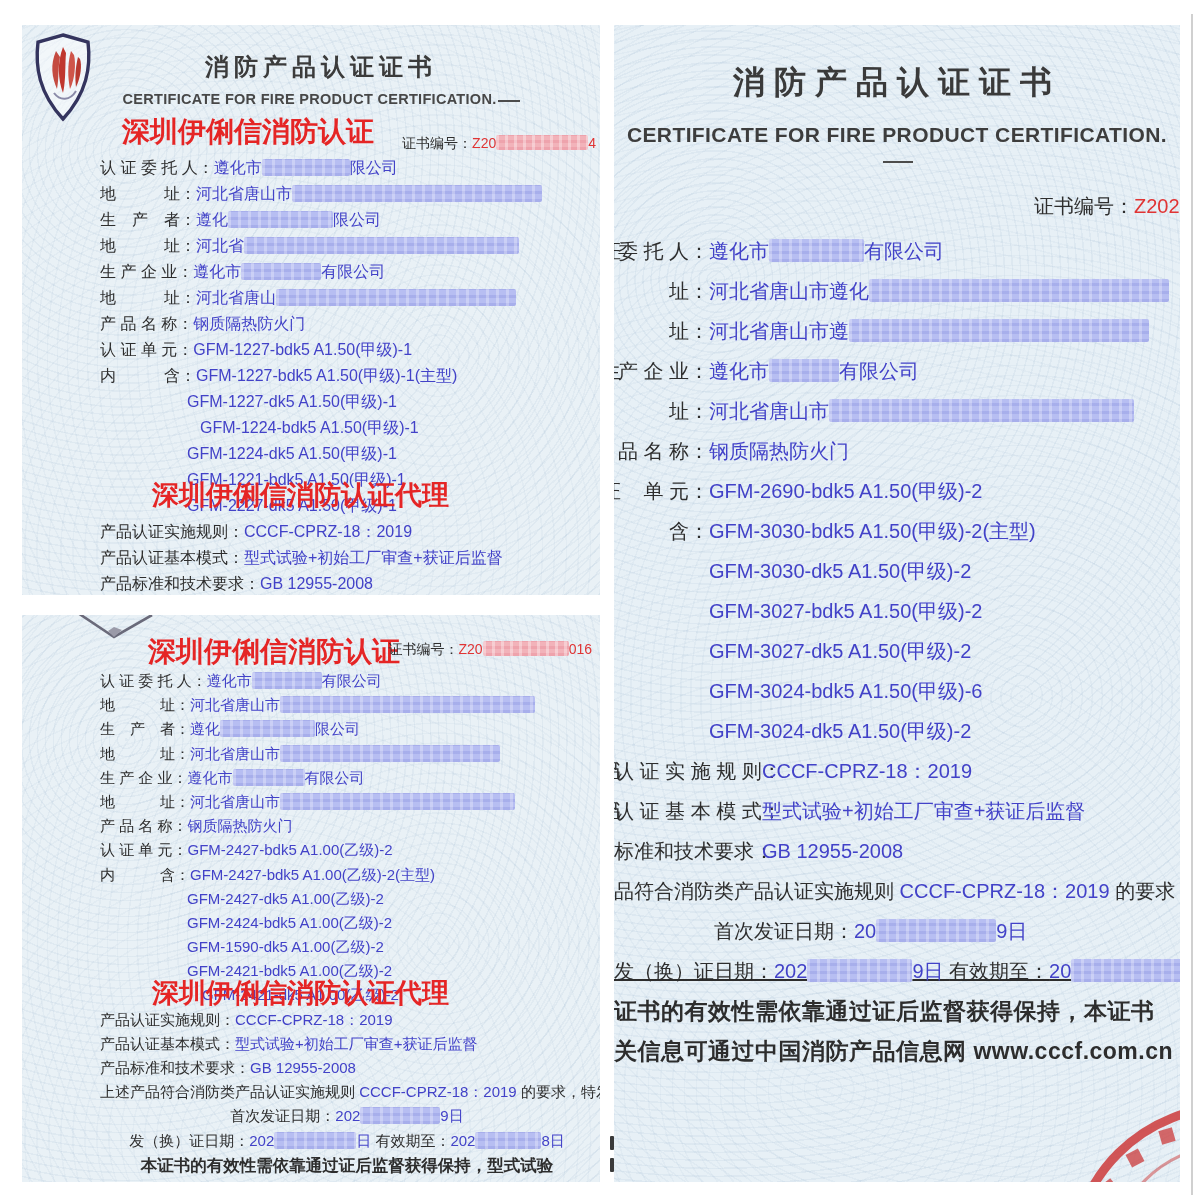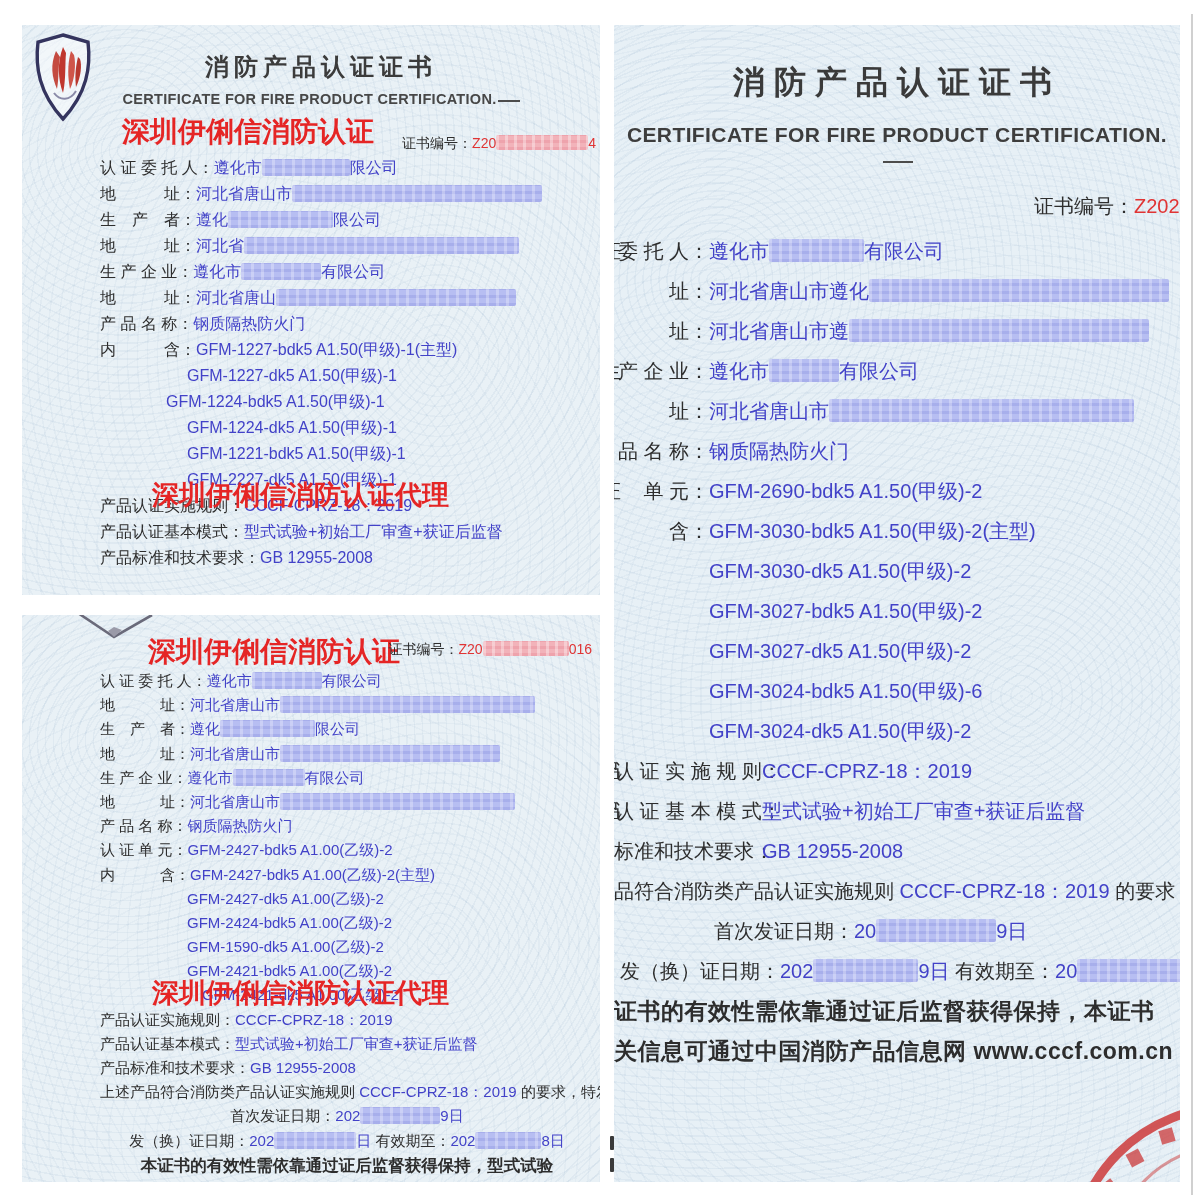--- a/index.html
+++ b/index.html
@@ -117,23 +117,24 @@
     <div class="wm wm-top">深圳伊俐信消防认证</div>
     <div class="certno"><span class="dk">证书编号：</span><span class="red">Z20</span><span class="mask mp" style="width: 92px;"></span><span class="red">4</span></div>
     <div class="fields">
         <div class="row"><span class="lbl">认 证 委 托 人：</span><span class="vl">遵化市</span><span class="mask mb" style="width: 88px;"></span><span class="vl">限公司</span></div>
         <div class="row"><span class="lbl">地　　　址：</span><span class="vl">河北省唐山市</span><span class="mask mb" style="width: 250px;"></span></div>
         <div class="row"><span class="lbl">生　产　者：</span><span class="vl">遵化</span><span class="mask mb" style="width: 105px;"></span><span class="vl">限公司</span></div>
         <div class="row"><span class="lbl">地　　　址：</span><span class="vl">河北省</span><span class="mask mb" style="width: 275px;"></span></div>
         <div class="row"><span class="lbl">生 产 企 业：</span><span class="vl">遵化市</span><span class="mask mb" style="width: 80px;"></span><span class="vl">有限公司</span></div>
         <div class="row"><span class="lbl">地　　　址：</span><span class="vl">河北省唐山</span><span class="mask mb" style="width: 240px;"></span></div>
         <div class="row"><span class="lbl">产 品 名 称：</span><span class="vl">钢质隔热防火门</span></div>
+        <div class="row"><span class="lbl">认 证 单 元：</span><span class="vl">GFM-1227-bdk5 A1.50(甲级)-1</span></div>
         <div class="row"><span class="lbl">内　　　含：</span><span class="vl">GFM-1227-bdk5 A1.50(甲级)-1(主型)</span></div>
         <div class="row" style="margin-left: 87px;"><span class="vl">GFM-1227-dk5 A1.50(甲级)-1</span></div>
-        <div class="row" style="margin-left: 66px;"><span class="vl">GFM-1224-bdk5 A1.50(甲级)-1</span></div>
+        <div class="row" style="margin-left: 100px;"><span class="vl">GFM-1224-bdk5 A1.50(甲级)-1</span></div>
         <div class="row" style="margin-left: 87px;"><span class="vl">GFM-1224-dk5 A1.50(甲级)-1</span></div>
         <div class="row" style="margin-left: 87px;"><span class="vl">GFM-1221-bdk5 A1.50(甲级)-1</span></div>
         <div class="row" style="margin-left: 87px;"><span class="vl">GFM-2227-dk5 A1.50(甲级)-1</span></div>
         <div class="row"><span class="lbl">产品认证实施规则：</span><span class="vl">CCCF-CPRZ-18：2019</span></div>
         <div class="row"><span class="lbl">产品认证基本模式：</span><span class="vl">型式试验+初始工厂审查+获证后监督</span></div>
         <div class="row"><span class="lbl">产品标准和技术要求：</span><span class="vl">GB 12955-2008</span></div>
       </div>
     <div class="wm wm-mid">深圳伊俐信消防认证代理</div>
   </section>
 
@@ -188,21 +189,21 @@
         <div class="row" style="margin-left: 95px;"><span class="vl">GFM-3030-dk5 A1.50(甲级)-2</span></div>
         <div class="row" style="margin-left: 95px;"><span class="vl">GFM-3027-bdk5 A1.50(甲级)-2</span></div>
         <div class="row" style="margin-left: 95px;"><span class="vl">GFM-3027-dk5 A1.50(甲级)-2</span></div>
         <div class="row" style="margin-left: 95px;"><span class="vl">GFM-3024-bdk5 A1.50(甲级)-6</span></div>
         <div class="row" style="margin-left: 95px;"><span class="vl">GFM-3024-dk5 A1.50(甲级)-2</span></div>
         <div class="row"><span class="cut"><span>品</span></span><span class="lbl" style="width: 148px;">认 证 实 施 规 则：</span><span class="vl">CCCF-CPRZ-18：2019</span></div>
         <div class="row"><span class="cut"><span>品</span></span><span class="lbl" style="width: 148px;">认 证 基 本 模 式：</span><span class="vl">型式试验+初始工厂审查+获证后监督</span></div>
         <div class="row"><span class="lbl" style="width: 148px;">标准和技术要求：</span><span class="vl">GB 12955-2008</span></div>
         <div class="row"><span class="dk">品符合消防类产品认证实施规则 </span><span class="vl">CCCF-CPRZ-18：2019</span><span class="dk"> 的要求，</span></div>
         <div class="row" style="margin-left: 100px;"><span class="dk">首次发证日期：</span><span class="vl">20</span><span class="mask mb" style="width: 120px;"></span><span class="vl">9日</span></div>
-        <div class="row" style="margin-left: 6px;"><span class="dk">发（换）证日期：</span><span class="vl">202</span><span class="mask mb" style="width: 105px;"></span><span class="vl">9日 </span><span class="dk">有效期至：</span><span class="vl">20</span><span class="mask mb" style="width: 115px;"></span></div>
+        <div class="row" style=" text-decoration: underline;"><span class="dk">发（换）证日期：</span><span class="vl">202</span><span class="mask mb" style="width: 105px;"></span><span class="vl">9日 </span><span class="dk">有效期至：</span><span class="vl">20</span><span class="mask mb" style="width: 115px;"></span></div>
         <div class="row big"><span class="dk">证书的有效性需依靠通过证后监督获得保持，本证书</span></div>
         <div class="row big"><span class="dk">关信息可通过中国消防产品信息网 www.cccf.com.cn</span></div>
       </div>
     <svg class="stamp" width="360" height="360" viewBox="0 0 360 360">
       <circle cx="180" cy="180" r="158" fill="none" stroke="#cc3a3a" stroke-width="9" opacity=".85"></circle>
       <circle cx="180" cy="180" r="120" fill="none" stroke="#cc3a3a" stroke-width="3" opacity=".5"></circle>
       <g fill="#cc3a3a" opacity=".75">
         <rect x="52" y="96" width="14" height="14" transform="rotate(-38 59 103)"></rect>
         <rect x="78" y="66" width="14" height="14" transform="rotate(-28 85 73)"></rect>
         <rect x="110" y="44" width="14" height="14" transform="rotate(-16 117 51)"></rect>

